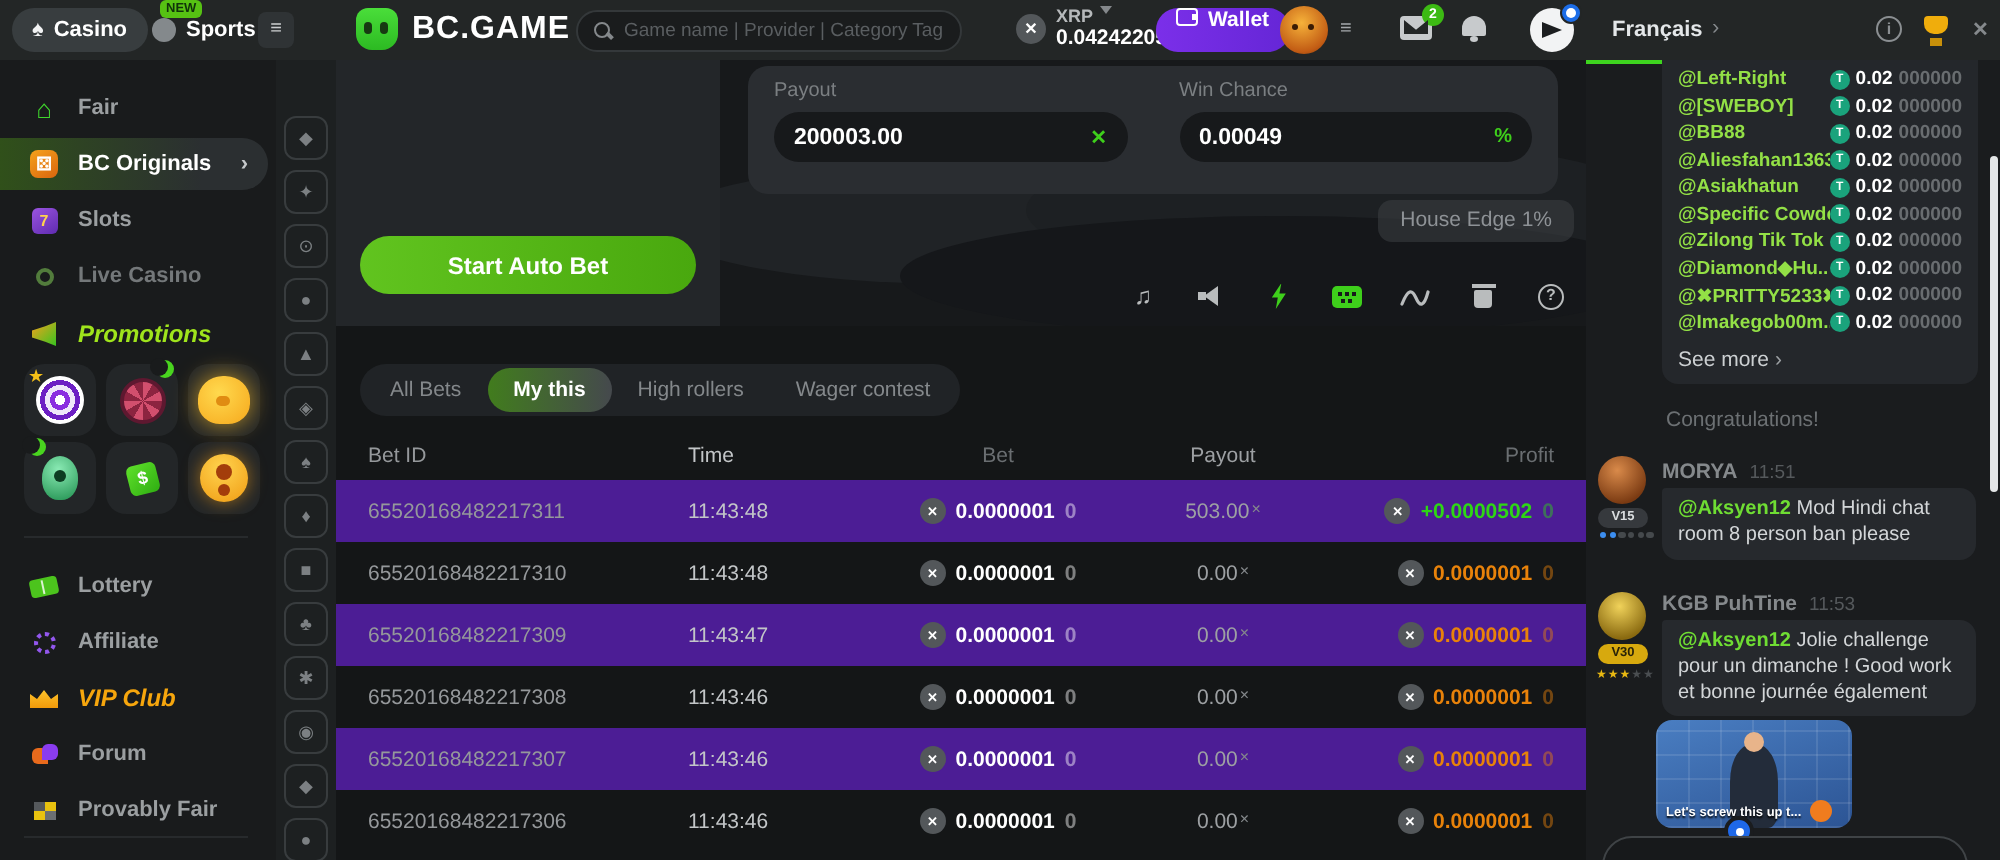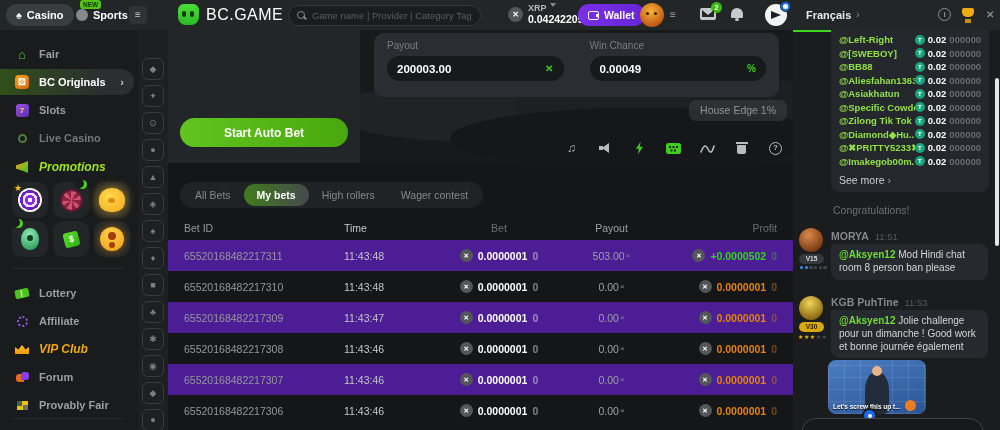--- a/index.html
+++ b/index.html
@@ -9,35 +9,35 @@
 #header .pill{position:absolute;top:4px;height:22px;border-radius:11px;display:flex;align-items:center;gap:5px;padding:0 10px;font-size:11px;font-weight:bold;color:#fff}
 #casino-pill{left:6px;background:#383d3f}
 #casino-pill .sp{font-size:11px;color:#f2f3f4}
 #sports-pill{left:66px;color:#9da1a4}
 #sports-pill .ball{width:12px;height:12px;border-radius:50%;background:#84898c;position:relative}
 .new-badge{position:absolute;top:-4px;left:14px;background:#56c213;color:#10330a;font-size:6.5px;font-weight:bold;padding:1px 3px;border-radius:3px}
 #collapse-btn{position:absolute;left:129px;top:6px;width:18px;height:18px;border-radius:4px;background:#2f3335;color:#c9ccce;font-size:10px;text-align:center;line-height:17px}
 #logo{position:absolute;left:178px;top:4px;display:flex;align-items:center;gap:7px}
 .logo-shield{width:21px;height:21px;border-radius:6px 6px 8px 8px;background:linear-gradient(180deg,#4ade3a,#2cba22);position:relative}
 .logo-shield::after{content:"";position:absolute;left:4px;top:7px;width:4px;height:6px;background:#173a12;border-radius:2px;box-shadow:8px 0 0 #173a12}
-#logo .wordmark{font-size:16px;font-weight:400;color:#fff;letter-spacing:.5px}
+#logo .wordmark{font-size:16px;font-weight:700;color:#fff;letter-spacing:.5px}
 #search{position:absolute;left:288px;top:5px;width:193px;height:21px;border-radius:11px;background:#1a1c1d;border:1px solid #34383a;display:flex;align-items:center;padding:0 8px;gap:6px}
 .mag{width:9px;height:9px;position:relative;flex:0 0 9px}
 .mag::before{content:"";position:absolute;left:0;top:0;width:6px;height:6px;border:1.5px solid #85898c;border-radius:50%}
 .mag::after{content:"";position:absolute;left:6px;top:6px;width:4px;height:1.5px;background:#85898c;transform:rotate(45deg)}
 #search input{flex:1;background:transparent;border:none;outline:none;color:#7c8083;font-size:9.5px;font-family:inherit}
 #search input::placeholder{color:#5a5e61}
 #balance{position:absolute;left:508px;top:3px;display:flex;align-items:center;gap:5px}
 .coin{display:inline-flex;align-items:center;justify-content:center;border-radius:50%;background:#53575a;color:#fff;font-weight:bold}
 .coin.x16{width:15px;height:15px;font-size:8px}
 #balance .bcol{display:flex;flex-direction:column;line-height:11px}
 #balance .cur{font-size:9px;color:#b6b9bb;font-weight:bold;display:flex;gap:3px}
 .caret-down{width:0;height:0;border-left:3px solid transparent;border-right:3px solid transparent;border-top:4px solid #84888b}
 #balance .amt{font-size:10.5px;font-weight:bold;color:#fff}
-#wallet-btn{position:absolute;left:578px;top:4px;height:22px;border-radius:11px;background:linear-gradient(90deg,#7b2fe9,#6526d6);display:flex;align-items:center;gap:5px;padding:0 10px;color:#fff;font-size:10.5px;font-weight:bold}
+#wallet-btn{position:absolute;left:578px;top:4px;height:22px;border-radius:11px;background:linear-gradient(90deg,#7b2fe9,#6526d6);display:flex;align-items:flex-start;gap:5px;padding:0 10px;color:#fff;font-size:10.5px;font-weight:bold}
 .wallet-ic{width:11px;height:9px;border:1.5px solid #fff;border-radius:2px;position:relative}
 .wallet-ic::after{content:"";position:absolute;right:-1px;top:2px;width:3px;height:3px;background:#fff}
 #avatar{position:absolute;left:640px;top:3px;width:24px;height:24px;border-radius:50%;background:radial-gradient(circle at 45% 35%,#f6b23a,#c25c14 70%,#7a3208);overflow:hidden}
 #avatar::after{content:"";position:absolute;left:6px;top:9px;width:3px;height:3px;border-radius:50%;background:#3a1c05;box-shadow:8px 0 0 #3a1c05}
 #betslip-ic{position:absolute;left:670px;top:9px;width:12px;color:#a3a7aa;font-size:10px;line-height:12px}
 #mail-ic{position:absolute;left:700px;top:8px;width:16px;height:12px;background:#c7cacc;border-radius:2px}
 #mail-ic::after{content:"";position:absolute;left:2px;top:2px;width:12px;height:7px;background:#232626;clip-path:polygon(0 0,50% 70%,100% 0,100% 100%,0 100%)}
 .badge{position:absolute;border-radius:50%;color:#fff;font-weight:bold;display:flex;align-items:center;justify-content:center}
 #mail-badge{top:-6px;right:-6px;width:11px;height:11px;background:#3cba13;font-size:7px}
 #bell-ic{position:absolute;left:731px;top:8px;width:12px;height:10px;background:#c7cacc;border-radius:6px 6px 1px 1px}
@@ -383,21 +383,21 @@
           <span class="trash"></span>
         </span>
       <span class="tb">
           <span class="help">?</span>
         </span>
     </div>
   </div>
 
   <div id="tabs">
     <span class="tab">All Bets</span>
-    <span class="tab active">My bets</span>
+    <span class="tab active">My this</span>
     <span class="tab">High rollers</span>
     <span class="tab">Wager contest</span>
   </div>
 
   <div id="bets-table">
     <div class="thead">
       <span class="c-id">Bet ID</span>
       <span class="c-time">Time</span>
       <span class="c-bet">Bet</span>
       <span class="c-payout">Payout</span>

